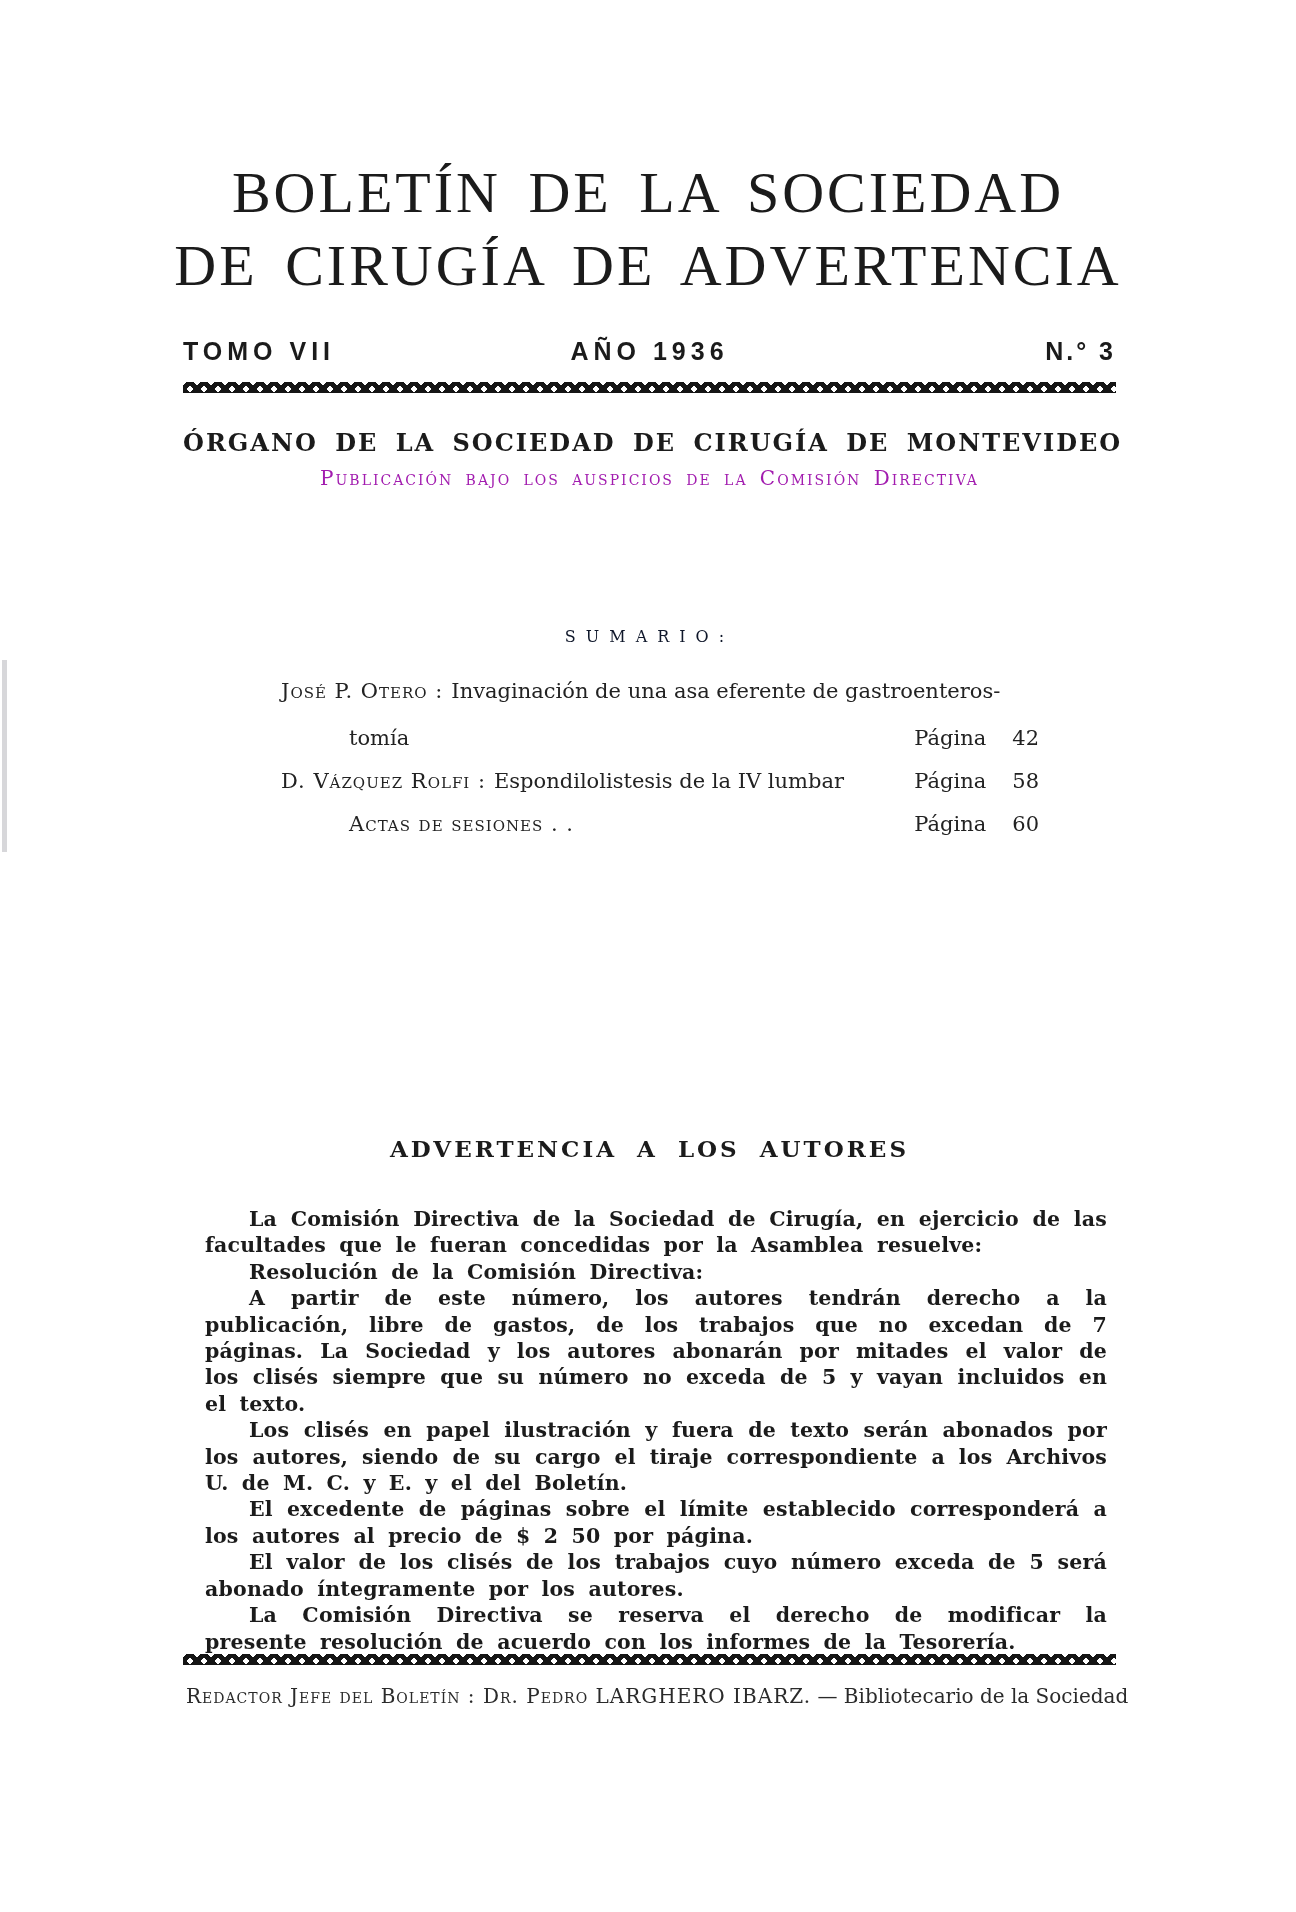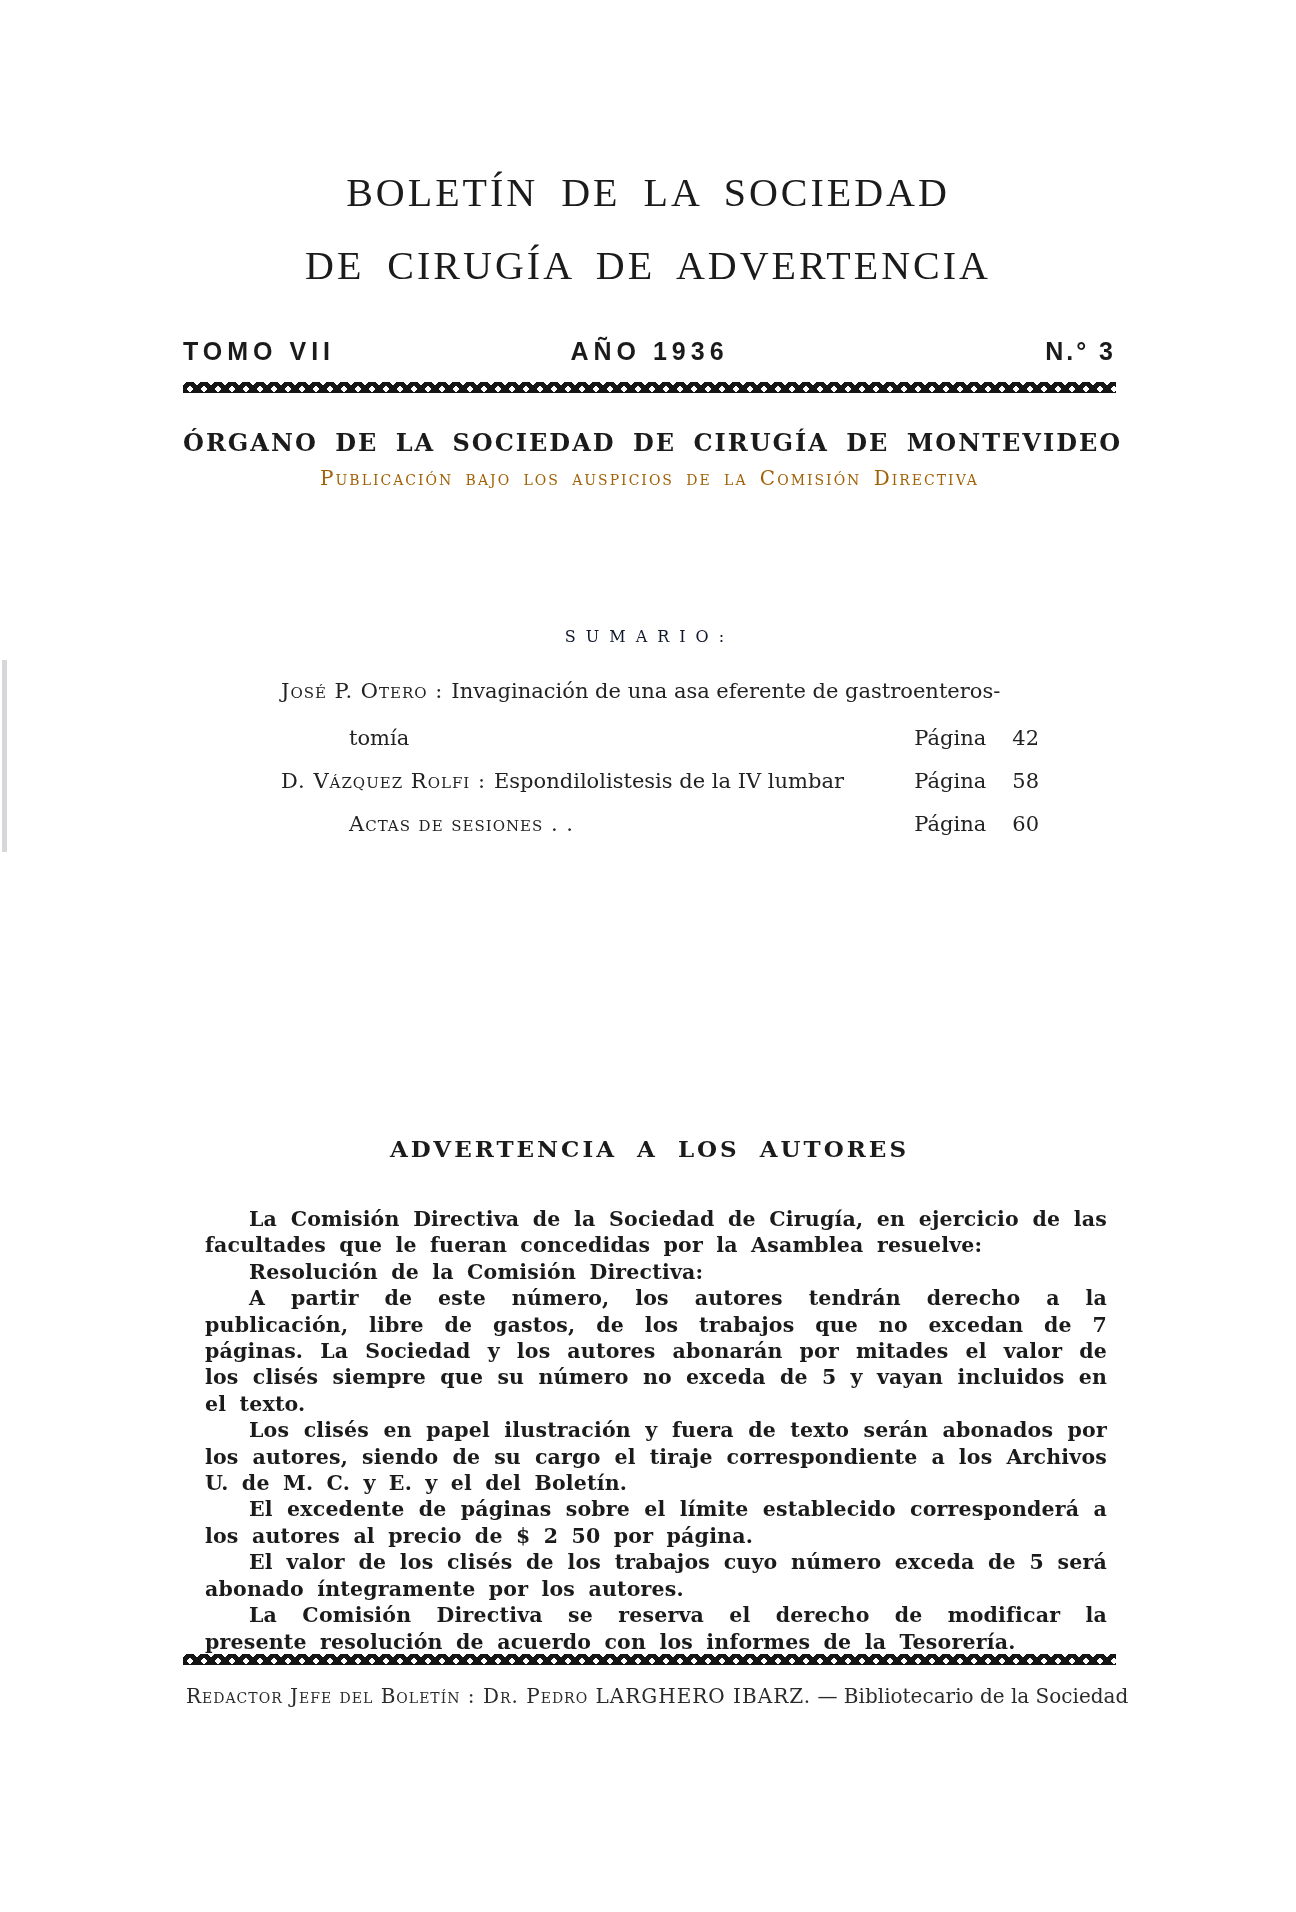--- a/index.html
+++ b/index.html
@@ -12,21 +12,21 @@
     font-family:"DejaVu Serif", serif;
     overflow:hidden;
   }
 
   
   .title{
     position:absolute;top:156px;left:90px;right:90px;
     text-align:center;
     font-family:"Liberation Serif", serif;
     font-weight:400;
-    font-size:40px;
+    font-size:58px;
     letter-spacing:3px;
     word-spacing:10px;
     line-height:73px;
     white-space:nowrap;
   }
   .tomo-row{
     position:absolute;top:337px;left:183px;width:933px;
     display:flex;align-items:baseline;
     font-family:"Liberation Sans", sans-serif;
     font-weight:700;font-size:25px;letter-spacing:5px;
@@ -49,21 +49,21 @@
 
   .organo{
     position:absolute;top:428px;left:183px;width:933px;
     text-align:center;font-weight:700;font-size:24px;
     letter-spacing:2px;word-spacing:7px;white-space:nowrap;
   }
   .pub{
     position:absolute;top:466px;left:183px;width:933px;
     text-align:center;font-size:20px;
     font-variant:small-caps;letter-spacing:2px;word-spacing:4px;
-    color:#a16207;white-space:nowrap;
+    color:#a21caf;white-space:nowrap;
   }
 
   
   .sumario-h{
     position:absolute;top:627px;left:183px;width:933px;
     text-align:center;font-size:16px;letter-spacing:10px;color:#0f172a;
   }
   .toc{
     position:absolute;top:679px;left:281px;width:758px;
     font-size:21px;color:#222;

